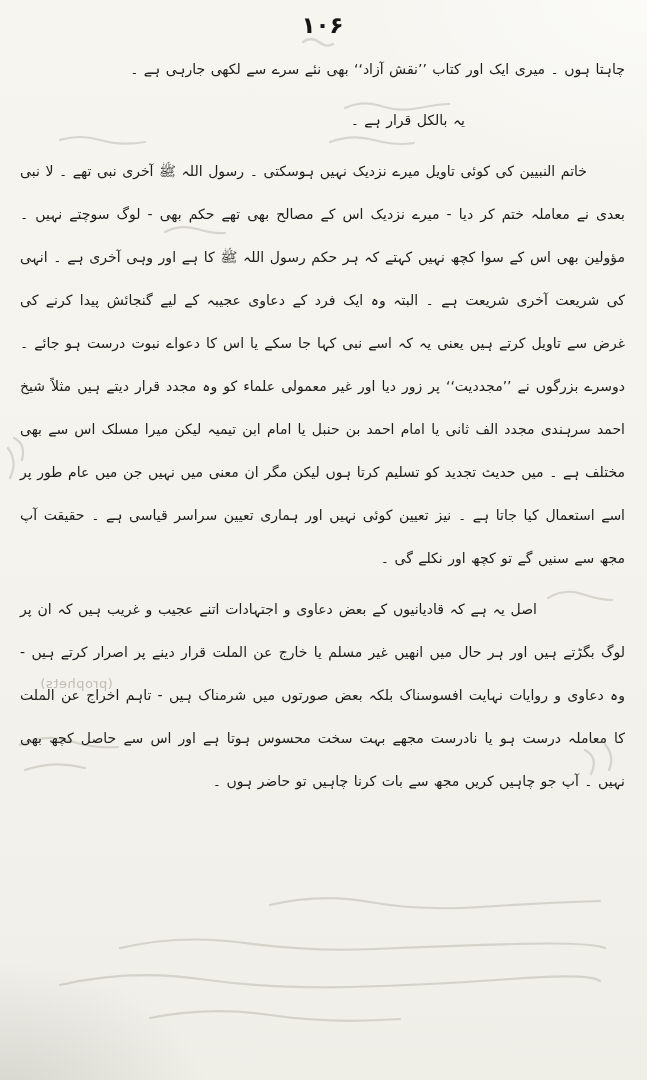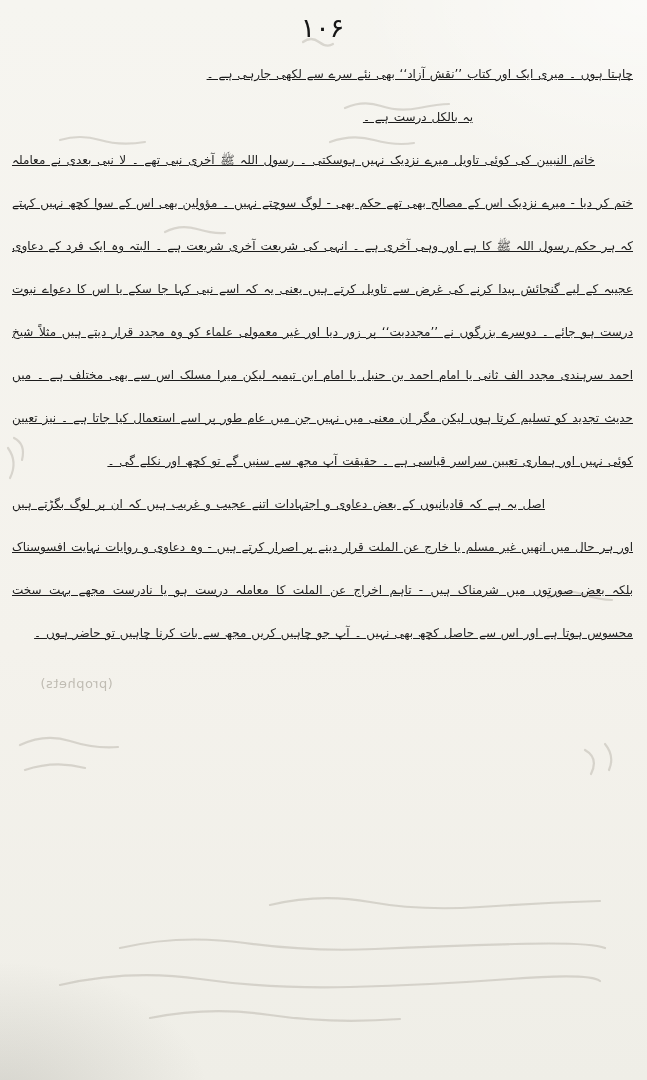--- a/index.html
+++ b/index.html
@@ -40,33 +40,32 @@
     letter-spacing: 0.5px;
     filter: blur(0.4px);
   }
   .text-col {
     position: absolute;
     top: 10px; right: 14px; left: 12px;
     direction: rtl;
   }
   .pageno {
     text-align: center;
-    font-size: 27px;
-    font-weight: normal;
+    font-size: 23px;
+    font-weight: bold;
     letter-spacing: 3px;
     margin: 2px 0 10px 0;
     color: #161616;
   }
   p.body {
-    margin: 0;
-    font-size: 12px;
+    margin: 8px;
+    font-size: 14px;
     line-height: 43px;
     text-align: justify;
     word-spacing: 1px;
-    text-decoration: underline;
   }
   .indent-sm { text-indent: 38px; }
   .indent-md { text-indent: 88px; }
   .indent-lg { text-indent: 160px; }
   .titles { margin: 6px 0 2px 0; text-align: center; }
   .title-line {
     font-size: 20px;
     line-height: 45px;
     transform: translateX(28px); 
   }
@@ -95,20 +94,20 @@
   <span class="bleed-word">(prophets)</span>
 
   <div class="text-col">
 
     <div class="pageno">۱۰۶</div>
 
     <p class="body">چاہتا ہوں ۔ میری ایک اور کتاب ’’نقش آزاد‘‘ بھی نئے سرے سے لکھی جارہی ہے ۔</p>
 
 
 
-    <p class="body indent-lg">یہ بالکل درست ہے ۔</p>
+    <p class="body indent-lg">یہ بالکل قرار ہے ۔</p>
 
     <p class="body indent-sm">خاتم النبیین کی کوئی تاویل میرے نزدیک نہیں ہوسکتی ۔ رسول اللہ ﷺ آخری نبی تھے ۔ لا نبی بعدی نے معاملہ ختم کر دیا - میرے نزدیک اس کے مصالح بھی تھے حکم بھی - لوگ سوچتے نہیں ۔ مؤولین بھی اس کے سوا کچھ نہیں کہتے کہ ہر حکم رسول اللہ ﷺ کا ہے اور وہی آخری ہے ۔ انہی کی شریعت آخری شریعت ہے ۔ البتہ وہ ایک فرد کے دعاوی عجیبہ کے لیے گنجائش پیدا کرنے کی غرض سے تاویل کرتے ہیں یعنی یہ کہ اسے نبی کہا جا سکے یا اس کا دعواے نبوت درست ہو جائے ۔ دوسرے بزرگوں نے ’’مجددیت‘‘ پر زور دیا اور غیر معمولی علماء کو وہ مجدد قرار دیتے ہیں مثلاً شیخ احمد سرہندی مجدد الف ثانی یا امام احمد بن حنبل یا امام ابن تیمیہ لیکن میرا مسلک اس سے بھی مختلف ہے ۔ میں حدیث تجدید کو تسلیم کرتا ہوں لیکن مگر ان معنی میں نہیں جن میں عام طور پر اسے استعمال کیا جاتا ہے ۔ نیز تعیین کوئی نہیں اور ہماری تعیین سراسر قیاسی ہے ۔ حقیقت آپ مجھ سے سنیں گے تو کچھ اور نکلے گی ۔</p>
 
     <p class="body indent-md">اصل یہ ہے کہ قادیانیوں کے بعض دعاوی و اجتہادات اتنے عجیب و غریب ہیں کہ ان پر لوگ بگڑتے ہیں اور ہر حال میں انھیں غیر مسلم یا خارج عن الملت قرار دینے پر اصرار کرتے ہیں - وہ دعاوی و روایات نہایت افسوسناک بلکہ بعض صورتوں میں شرمناک ہیں - تاہم اخراج عن الملت کا معاملہ درست ہو یا نادرست مجھے بہت سخت محسوس ہوتا ہے اور اس سے حاصل کچھ بھی نہیں ۔ آپ جو چاہیں کریں مجھ سے بات کرنا چاہیں تو حاضر ہوں ۔</p>
 
   </div>
 </div>
 
 </body></html>

